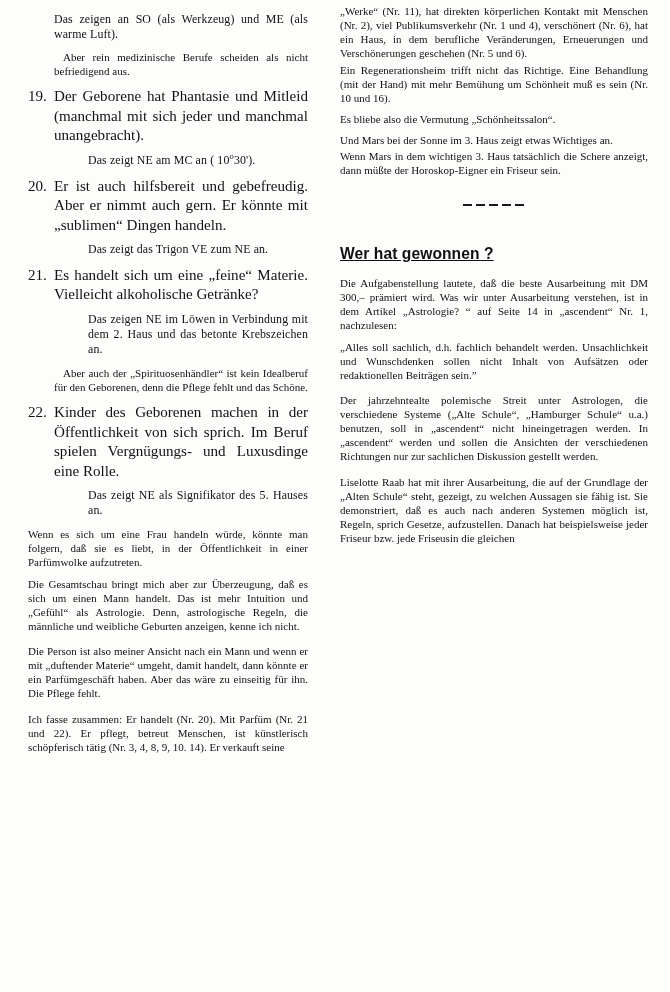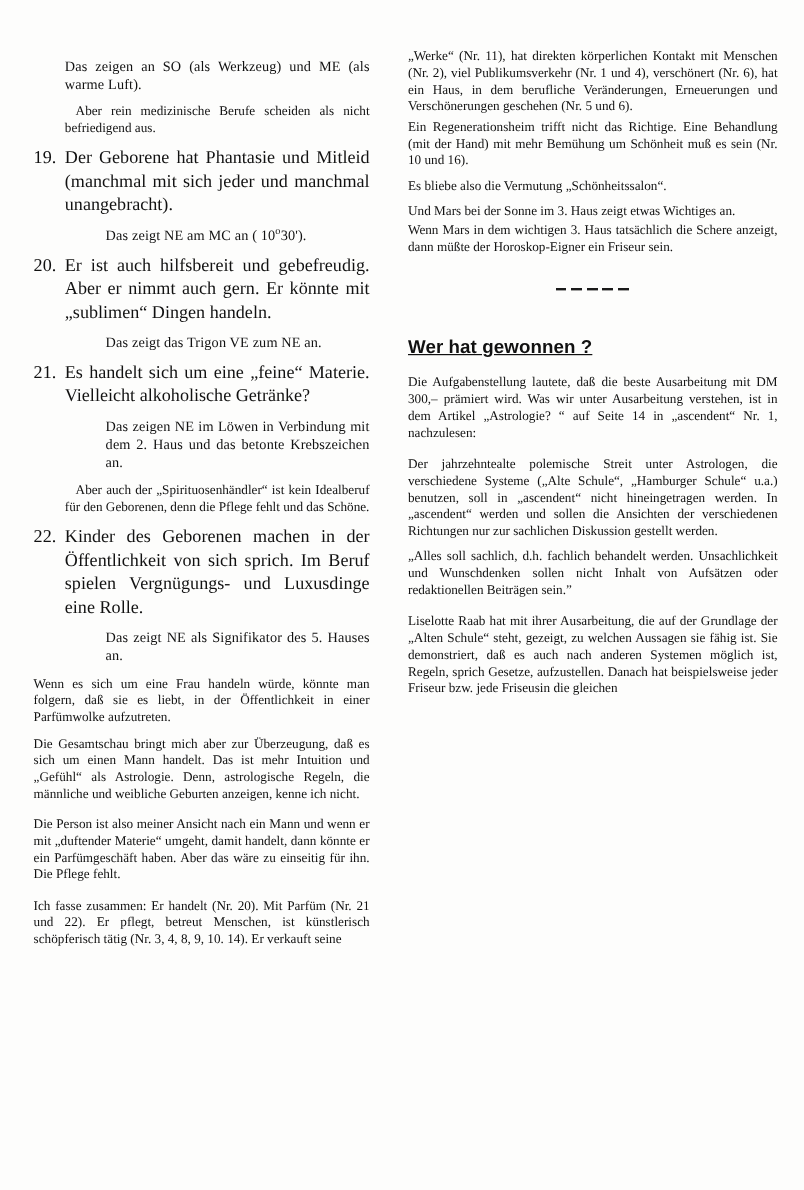--- a/index.html
+++ b/index.html
@@ -16,21 +16,21 @@
   }
   .page {
     position: relative;
     width: 670px;
     height: 992px;
     background: #fdfdfc;
     box-sizing: border-box;
   }
   .columns {
     position: absolute;
-    top: 40px;
+    top: 4px;
     left: 0;
     width: 670px;
     display: flex;
     gap: 0px;
   }
   .col {
     box-sizing: border-box;
   }
   .col-left {
     width: 320px;
@@ -232,21 +232,21 @@
       <div class="rule-wrap">
         <div class="dashed-rule"></div>
       </div>
 
       <div class="heading-wrap">
         <h2 class="section-heading">Wer hat gewonnen ?</h2>
       </div>
 
       <p class="body-para">Die Aufgabenstellung lautete, daß die beste Ausarbeitung mit DM 300,– prämiert wird. Was wir unter Ausarbeitung verstehen, ist in dem Artikel „Astrologie? “ auf Seite 14 in „ascendent“ Nr. 1, nachzulesen:</p>
 
+      <p class="body-para gap-before-sm">„Alles soll sachlich, d.h. fachlich behandelt werden. Unsachlichkeit und Wunschdenken sollen nicht Inhalt von Aufsätzen oder redaktionellen Beiträgen sein.”</p>
+
       <p class="body-para gap-before">Der jahrzehntealte polemische Streit unter Astrologen, die verschiedene Systeme („Alte Schule“, „Hamburger Schule“ u.a.) benutzen, soll in „ascendent“ nicht hineingetragen werden. In „ascendent“ werden und sollen die Ansichten der verschiedenen Richtungen nur zur sachlichen Diskussion gestellt werden.</p>
-
-      <p class="body-para gap-before-sm">„Alles soll sachlich, d.h. fachlich behandelt werden. Unsachlichkeit und Wunschdenken sollen nicht Inhalt von Aufsätzen oder redaktionellen Beiträgen sein.”</p>
 
       <p class="body-para gap-before">Liselotte Raab hat mit ihrer Ausarbeitung, die auf der Grundlage der „Alten Schule“ steht, gezeigt, zu welchen Aussagen sie fähig ist. Sie demonstriert, daß es auch nach anderen Systemen möglich ist, Regeln, sprich Gesetze, aufzustellen. Danach hat beispielsweise jeder Friseur bzw. jede Friseusin die gleichen</p>
 
     </div>
   </div>
 </div>
 
 </body></html>

